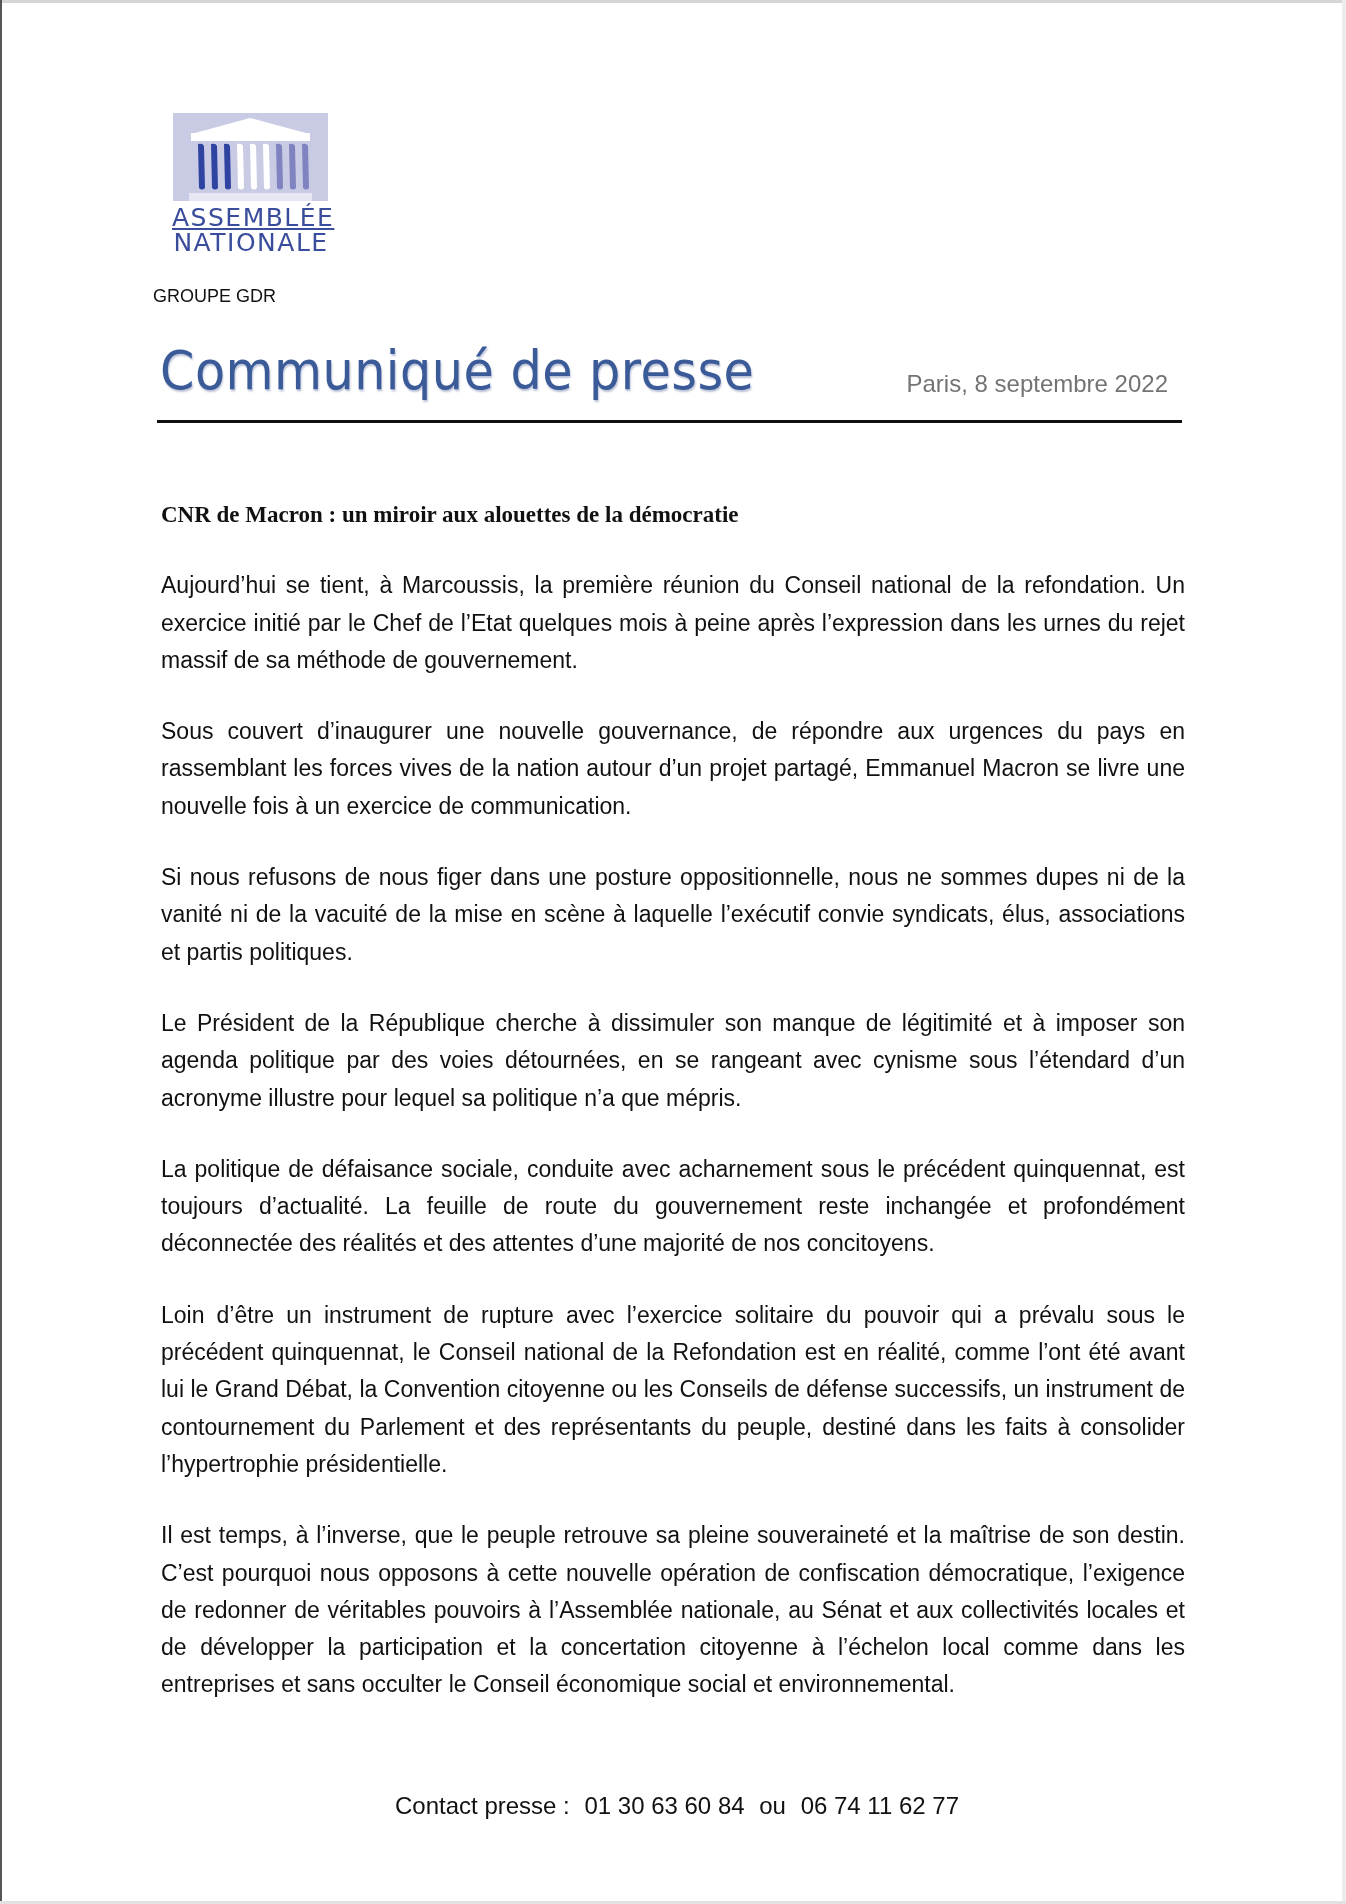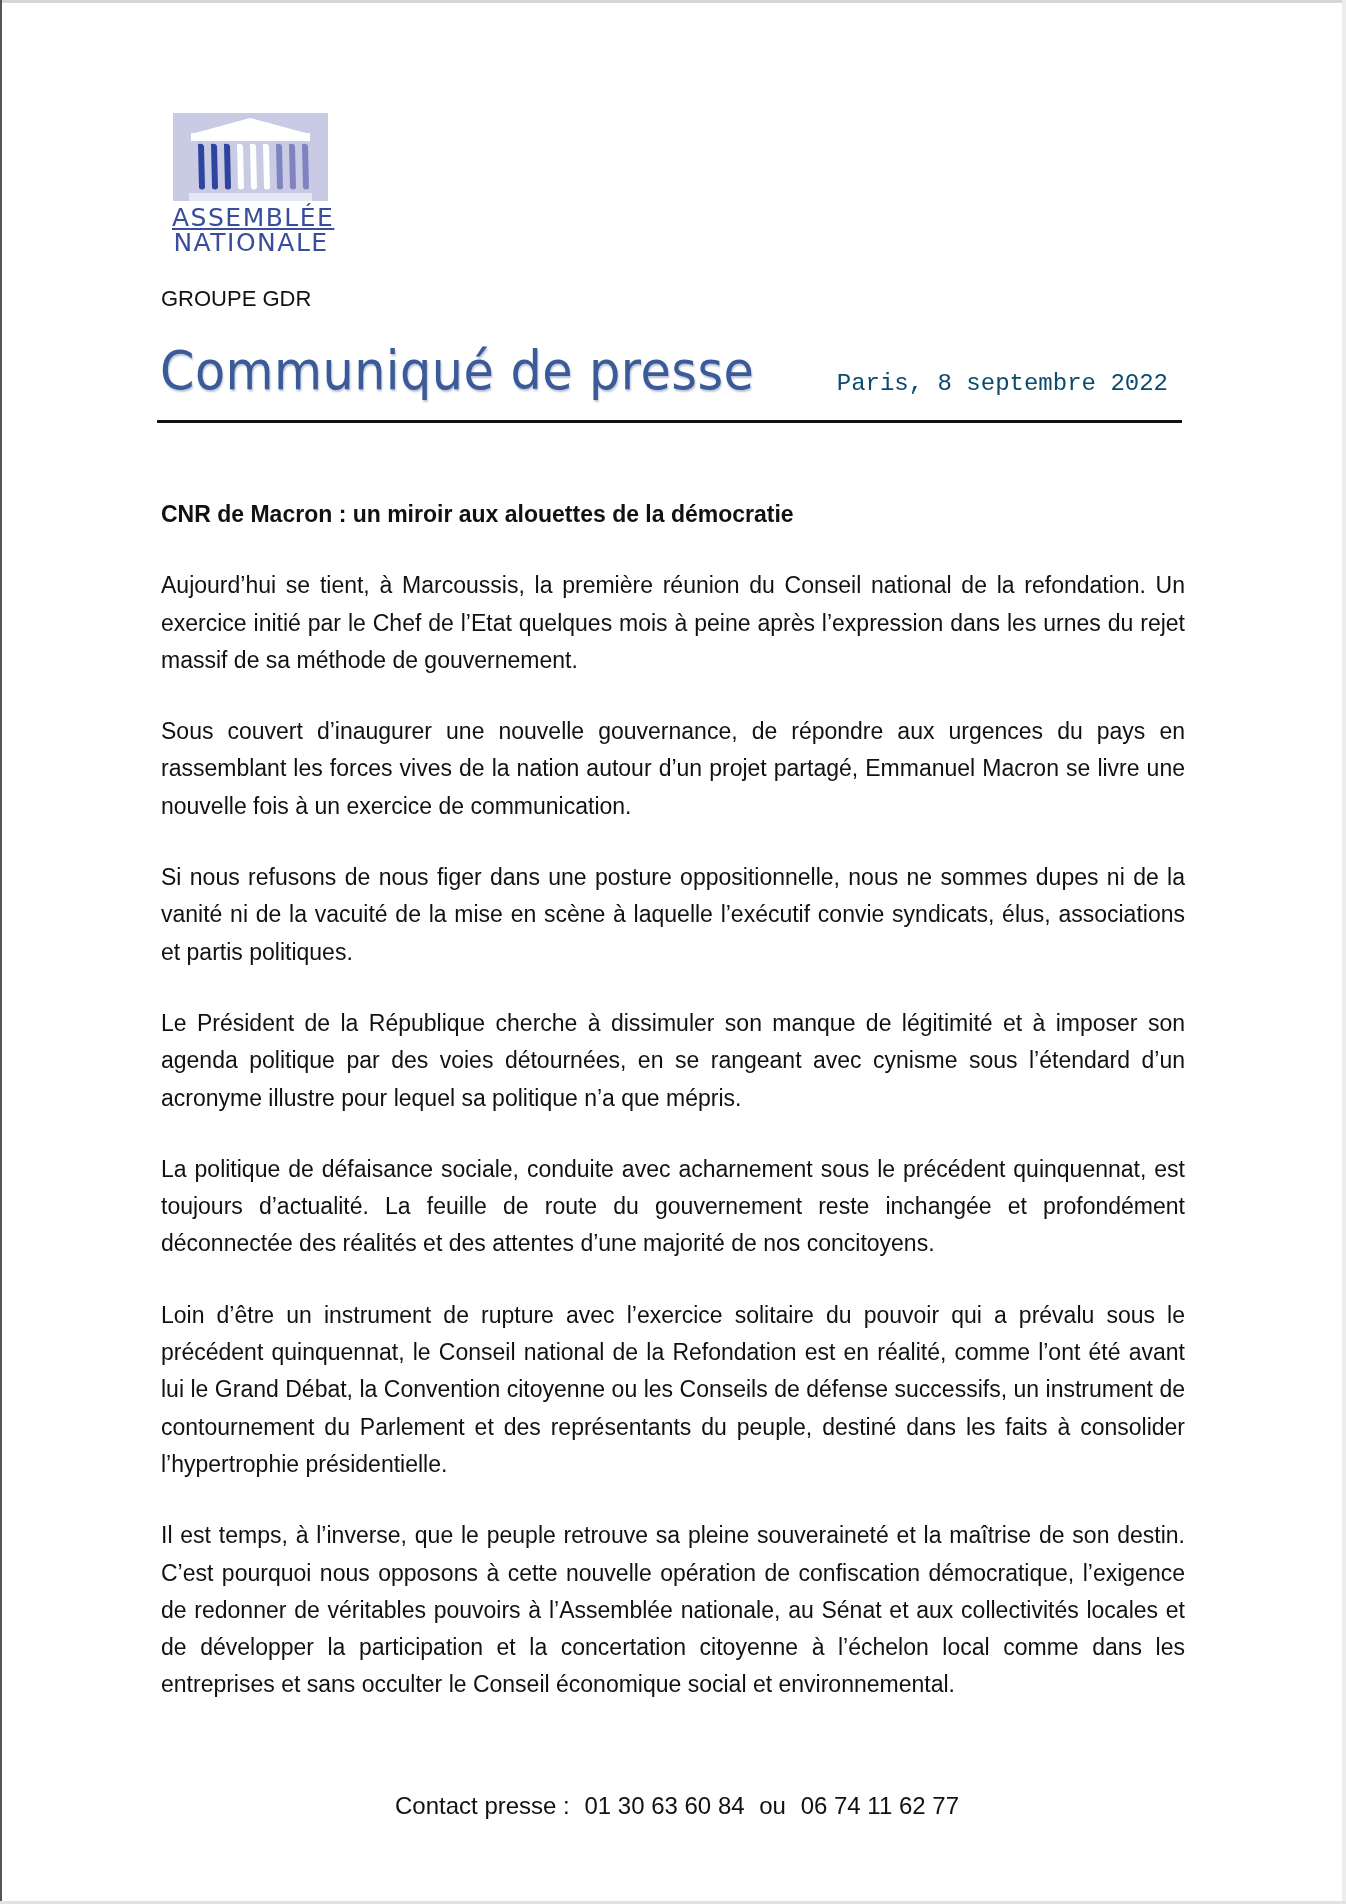--- a/index.html
+++ b/index.html
@@ -12,30 +12,30 @@
   .frame-left { position: absolute; left: 0; top: 0; width: 2px; height: 1904px; background: #555; }
   .frame-right { position: absolute; right: 0; top: 0; width: 4px; height: 1904px; background: #ededed; }
 
   .logo { position: absolute; left: 172px; top: 112px; width: 158px; height: 150px; }
   .logo-box { position: absolute; left: 1px; top: 1px; width: 155px; height: 88px; background: #c9cbe4; }
   .logo-text { position: absolute; left: 0; width: 158px; text-align: center; color: #3a4c9c;
     font-family: "DejaVu Sans", sans-serif; font-size: 25px; letter-spacing: 1.5px; line-height: 26px; }
   .logo-text.l1 { top: 93px; text-decoration: underline; }
   .logo-text.l2 { top: 118px; }
 
-  .group { position: absolute; left: 161px; top: 286px; font-size: 22px; color: #111; }
+  .group { position: absolute; left: 153px; top: 286px; font-size: 18px; color: #111; }
   .title { position: absolute; left: 160px; top: 340px; font-size: 53px; font-weight: 300;
     color: #3a5a98; letter-spacing: 0.5px; text-shadow: 1px 2px 2px rgba(60,80,140,0.35);
     font-family: "DejaVu Sans", sans-serif; font-weight: normal; transform: scaleX(0.93); transform-origin: left; }
-  .date { position: absolute; right: 178px; top: 370px; font-size: 24px; color: #0c4a6e; font-family: Liberation Mono, monospace; }
+  .date { position: absolute; right: 178px; top: 370px; font-size: 24px; color: #737373; }
   .rule { position: absolute; left: 157px; top: 420px; width: 1025px; height: 3px; background: #111; }
 
   .content { position: absolute; left: 161px; top: 496px; width: 1024px;
     font-family: "Liberation Sans Narrow", "Liberation Sans", sans-serif; font-size: 23px; line-height: 37.3px; color: #111; }
-  .headline { font-weight: bold; margin: 0 0 34px 0; }
+  .headline { font-weight: bold; margin: 0 0 34px 0; font-family: Liberation Serif, serif; }
   .para { margin: 0 0 34px 0; text-align: justify; }
 
   .contact { position: absolute; left: 0; width: 1346px; top: 1792px; text-align: center; font-size: 24px; color: #111; }
   .contact span { display: inline-block; margin-left: 8px; }
 </style>
 </head>
 <body>
 
 <div class="frame-top"></div>
 <div class="frame-left"></div>

